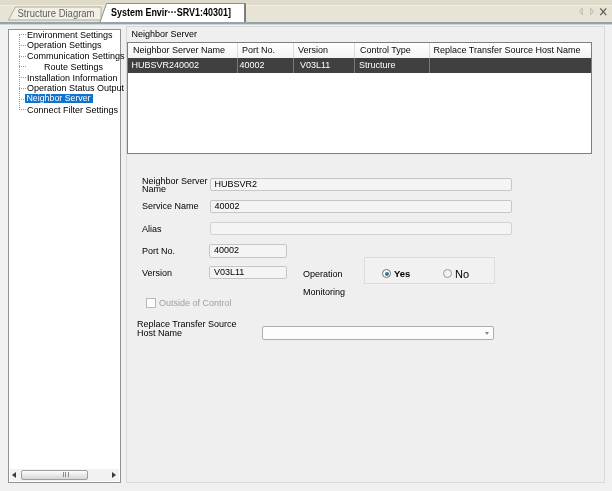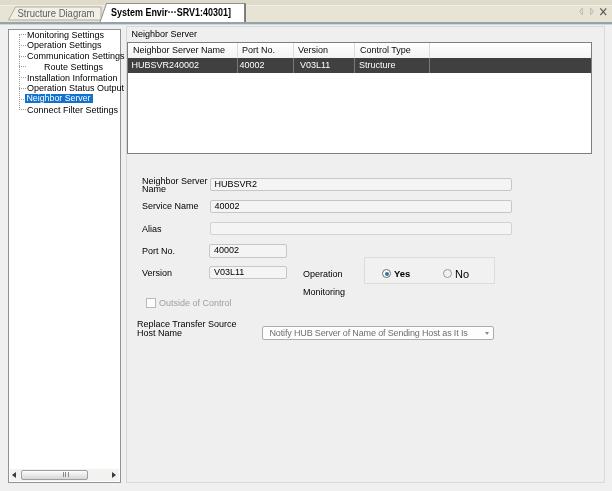--- a/index.html
+++ b/index.html
@@ -57,21 +57,21 @@
   <div class="abs" id="tree">
     <div class="vline" style="top:4.5px;height:75.5px;"></div>
     <div class="hstub" style="top:4px;"></div>
     <div class="hstub" style="top:14.8px;"></div>
     <div class="hstub" style="top:25.5px;"></div>
     <div class="hstub" style="top:36.3px;"></div>
     <div class="hstub" style="top:47px;"></div>
     <div class="hstub" style="top:57.8px;"></div>
     <div class="hstub" style="top:68.5px;"></div>
     <div class="hstub" style="top:79.3px;"></div>
-    <div class="titem" style="top:0.5px;">Monitoring Settings</div>
+    <div class="titem" style="top:0.5px;">Environment Settings</div>
     <div class="titem" style="top:11.3px;">Operation Settings</div>
     <div class="titem" style="top:22px;">Communication Settings</div>
     <div class="titem" style="top:32.8px;margin-left:17px;">Route Settings</div>
     <div class="titem" style="top:43.5px;">Installation Information</div>
     <div class="titem" style="top:54.3px;text-align:right;">Operation Status Output</div>
     <div class="titem" style="top:64px;left:15.5px;font-size:8.8px;"><span style="background:#1273cf;color:#fff;display:inline-block;height:9px;line-height:9.2px;padding:0 2px;">Neighbor Server</span></div>
     <div class="titem" style="top:75.8px;">Connect Filter Settings</div>
     <div id="hsb">
       <div class="arr" style="left:2px;top:3px;border-width:3.5px 4px 3.5px 0;border-color:transparent #3a3a3a transparent transparent;"></div>
       <div id="thumb"></div>
@@ -83,20 +83,21 @@
   </div>
 
   <div class="abs" id="panel"></div>
   <div class="abs" id="nslabel">Neighbor Server</div>
   <div class="abs" id="table">
     <div id="thead">
       <div class="hcell" style="left:5px;">Neighbor Server Name</div>
       <div class="hcell" style="left:114px;">Port No.</div>
       <div class="hcell" style="left:170px;">Version</div>
       <div class="hcell" style="left:232px;">Control Type</div>
+      <div class="hcell" style="left:305.5px;">Replace Transfer Source Host Name</div>
       <div class="csep" style="left:109px;"></div>
       <div class="csep" style="left:165px;"></div>
       <div class="csep" style="left:226px;"></div>
       <div class="csep" style="left:300.5px;"></div>
     </div>
     <div id="brow">
       <div class="bcell" style="left:3.5px;">HUBSVR240002</div>
       <div class="bcell" style="left:111.5px;">40002</div>
       <div class="bcell" style="left:172px;">V03L11</div>
       <div class="bcell" style="left:231px;">Structure</div>
@@ -128,15 +129,14 @@
   <div class="radio" style="left:384.5px;top:271.5px;width:4px;height:4px;background:#2c7a99;"></div>
   <div class="flabel" style="left:394px;top:269.5px;font-size:9.5px;font-weight:bold;">Yes</div>
   <div class="radio" style="left:442.5px;top:269px;width:7px;height:7px;border:1px solid #9a9a9a;background:#f1f1f1;"></div>
   <div class="flabel" style="left:455px;top:269.5px;font-size:11px;">No</div>
 
   <div class="abs" id="check"></div>
   <div class="flabel" style="left:159px;top:298.5px;color:#a0a0a0;">Outside of Control</div>
 
   <div class="flabel" style="left:137px;top:319.5px;line-height:9px;">Replace Transfer Source<br>Host Name</div>
   <div class="abs" id="combo">
-    <div id="combotext">Notify HUB Server of Name of Sending Host as It Is</div>
     <div id="comboarr"></div>
   </div>
 
 </body></html>

